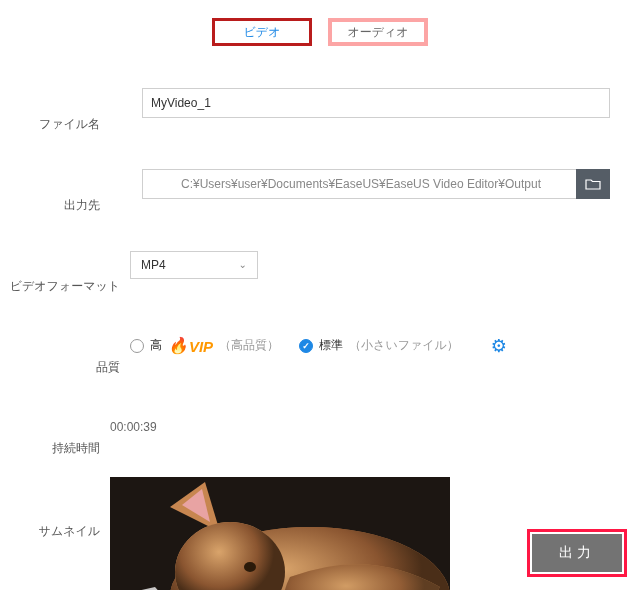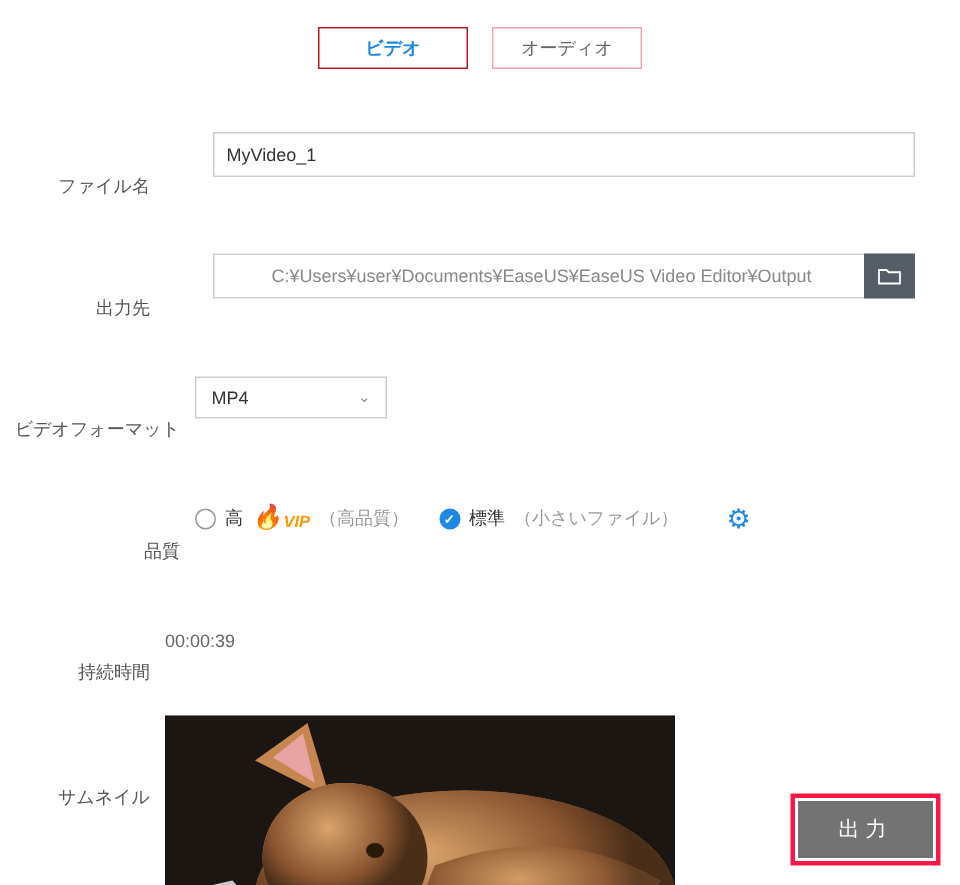--- a/index.html
+++ b/index.html
@@ -16,32 +16,31 @@
   }
   .tabs {
     display: flex;
     justify-content: center;
     gap: 16px;
     padding-top: 18px;
   }
   .tab {
     width: 100px;
     height: 28px;
-    border: 1px solid #fca5a5;
+    border: 4px solid #fca5a5;
     display: flex;
     align-items: center;
     justify-content: center;
     font-size: 12px;
     color: #666;
     cursor: pointer;
   }
   .tab.active {
-    border: 1px solid #b91c1c;
+    border: 3px solid #b91c1c;
     color: #1e88e5;
-    font-weight: bold;
   }
   .form {
     margin-top: 26px;
   }
   .row {
     display: flex;
     align-items: center;
     margin-bottom: 20px;
   }
   .label {
@@ -130,21 +129,21 @@
     font-style: italic;
     gap: 1px;
   }
   .flame {
     color: #ff5722;
     font-size: 16px;
     line-height: 1;
   }
   .vip-text {
     color: #ff9800;
-    font-size: 11px;
+    font-size: 15px;
     line-height: 1;
   }
   .suffix {
     color: #999;
     font-size: 12px;
   }
   .gear {
     color: #1e88e5;
     font-size: 18px;
     cursor: pointer;

